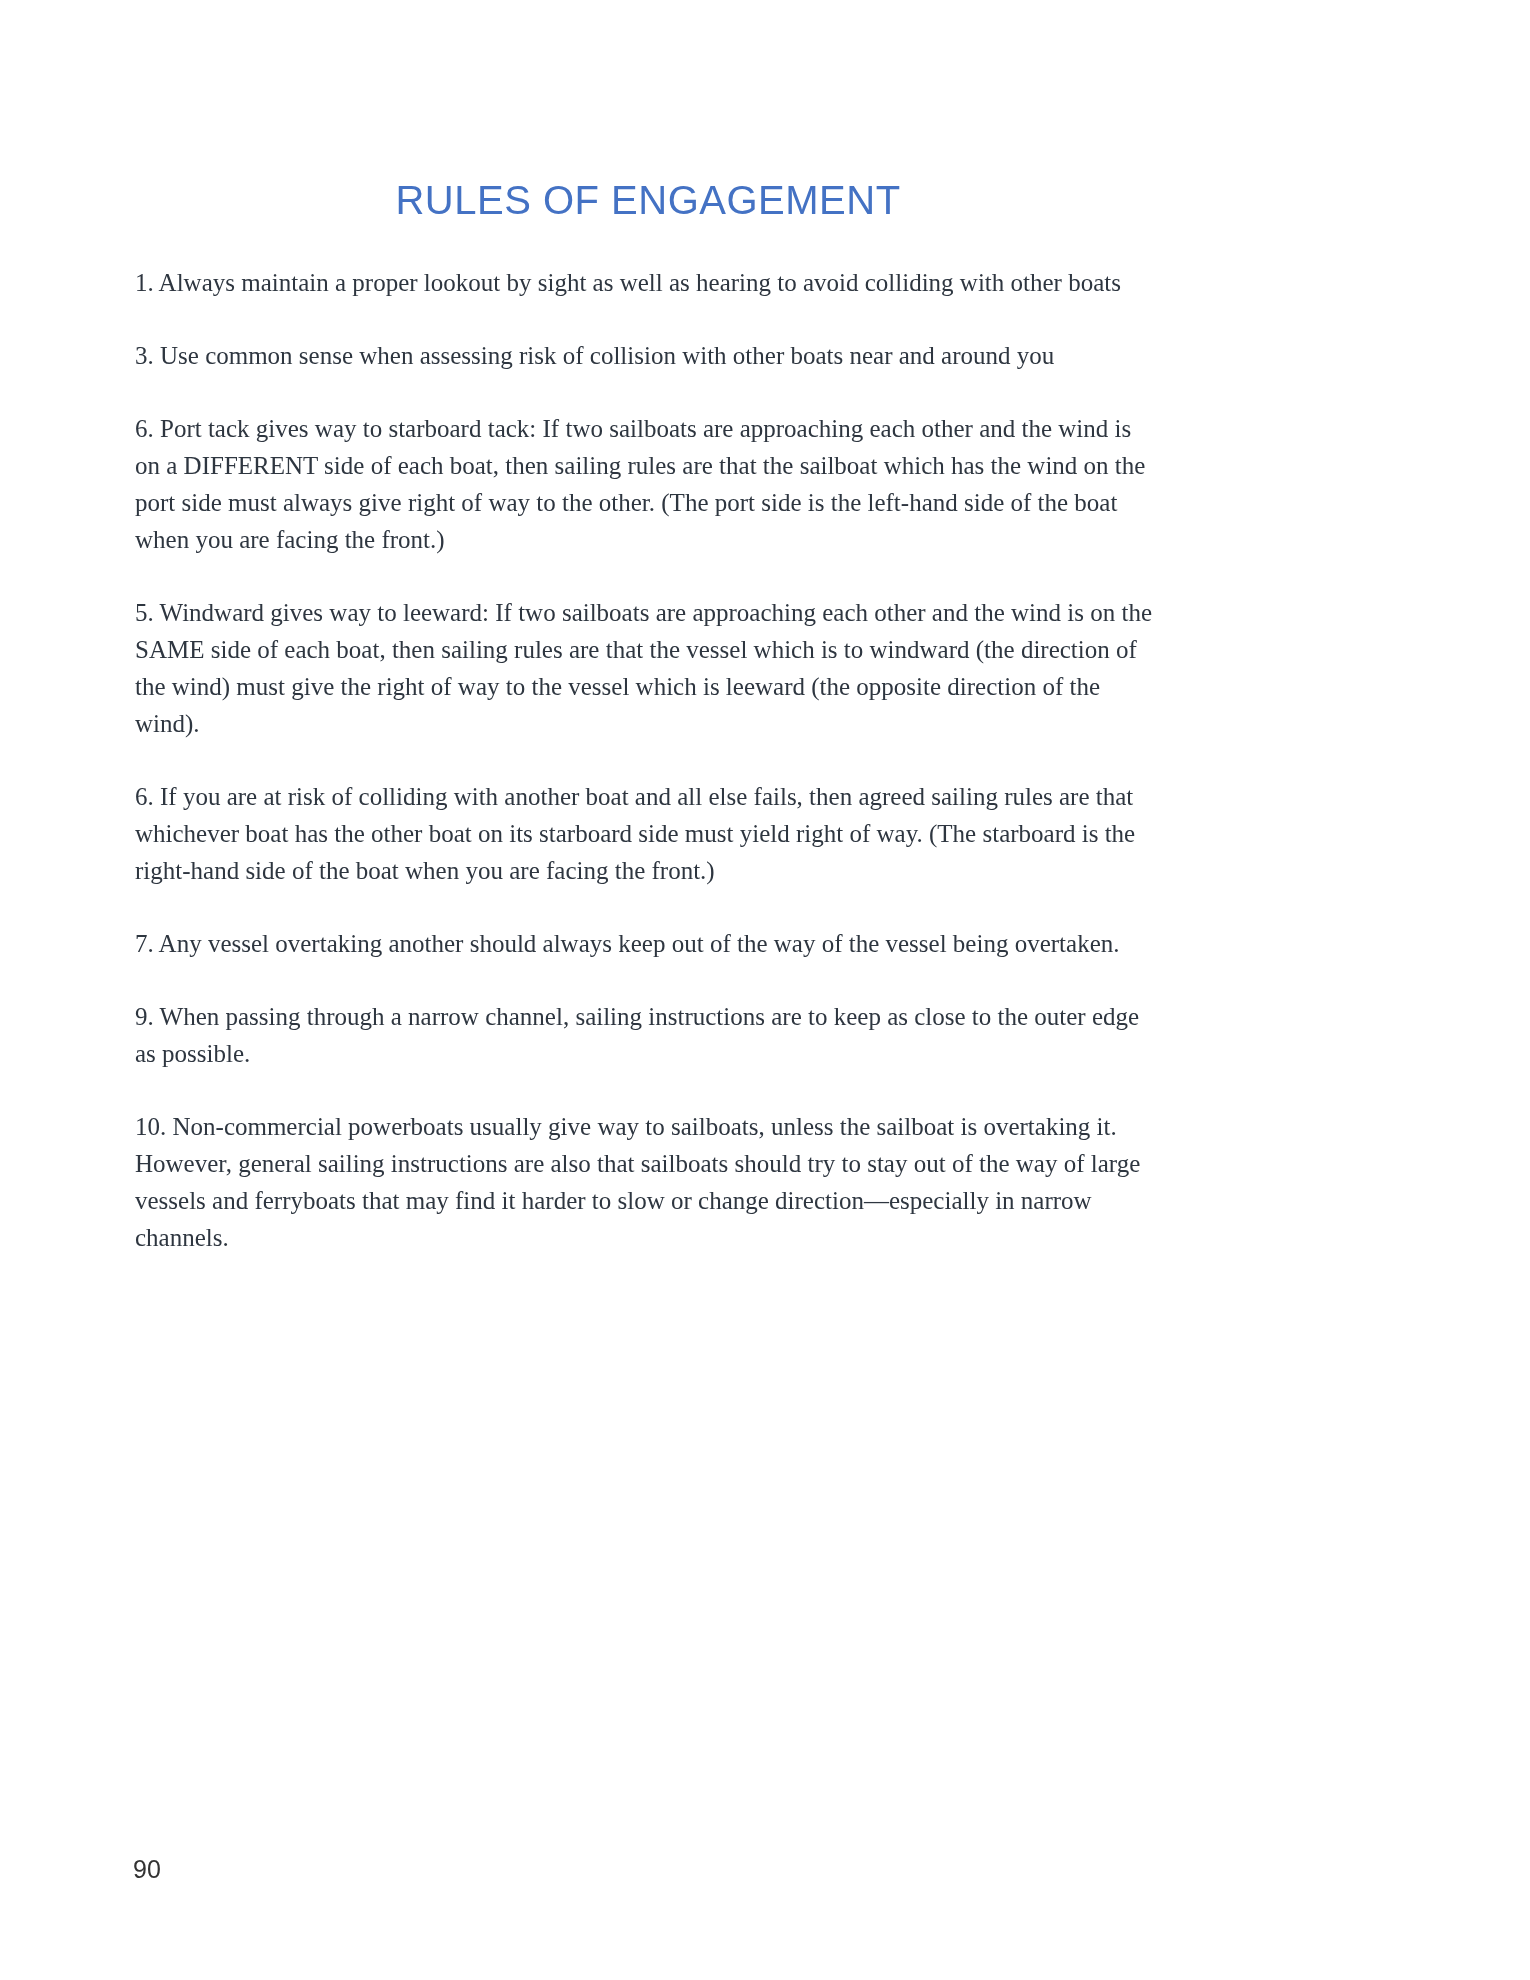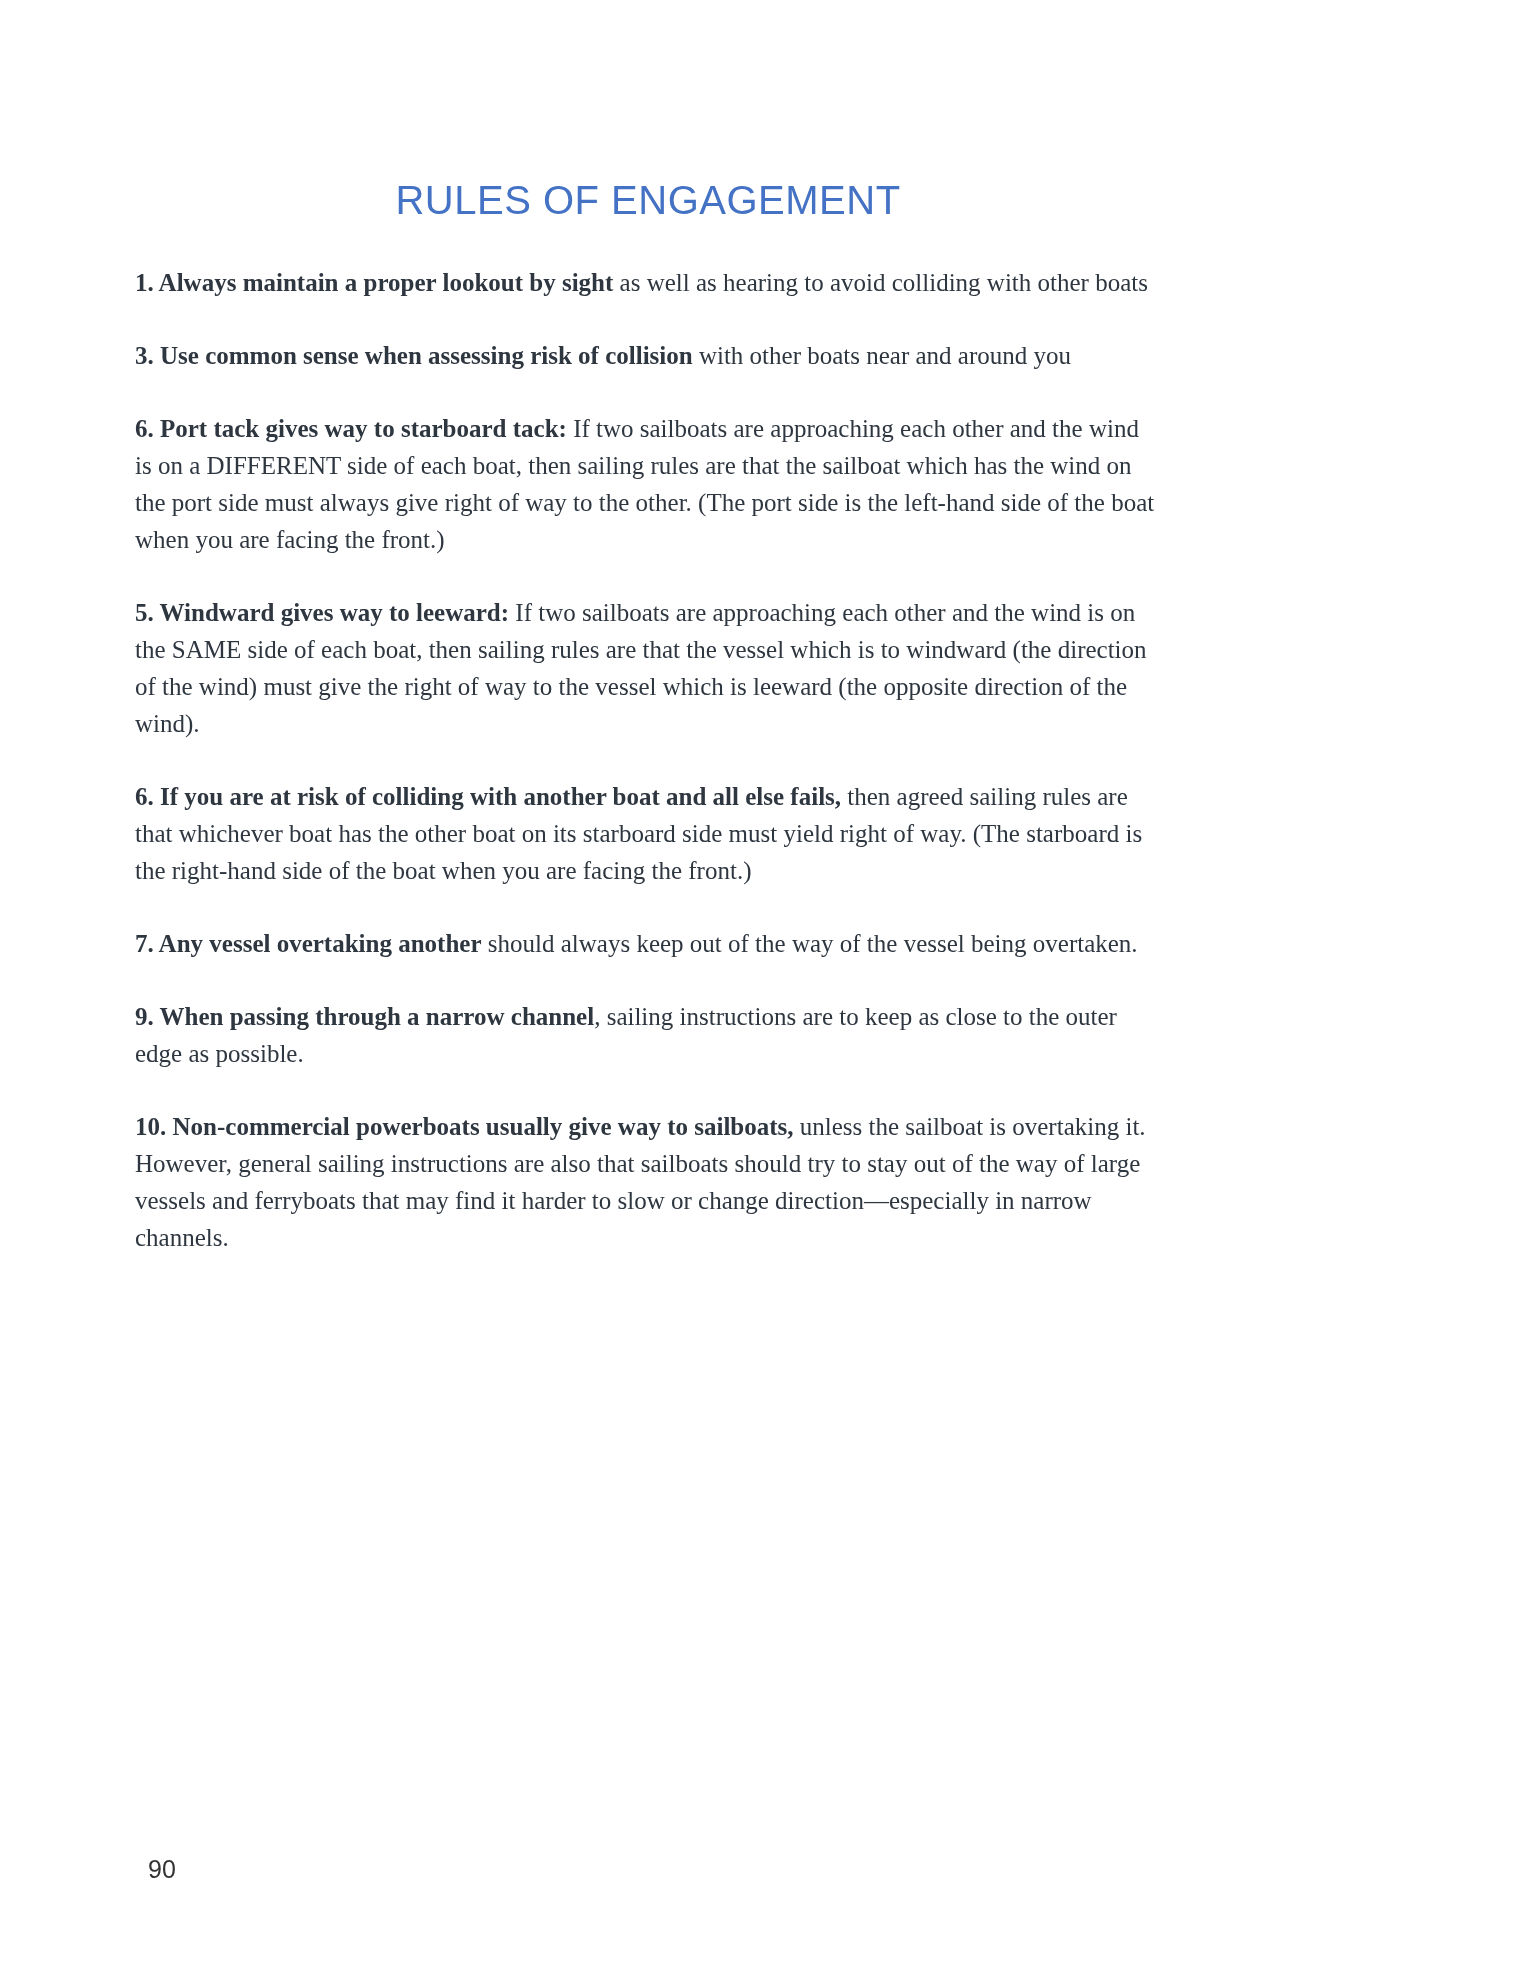--- a/index.html
+++ b/index.html
@@ -28,25 +28,25 @@
     letter-spacing: 0.5px;
     color: #4472c4;
   }
   .para {
     margin: 0 0 36px 0;
     font-size: 25px;
     line-height: 37px;
     text-align: left;
   }
   .para strong {
-    font-weight: 700;
+    font-weight: 400;
   }
   .page-number {
     position: absolute;
-    left: 148px;
+    left: 133px;
     top: 1854px;
     font-family: "Liberation Sans", "DejaVu Sans", sans-serif;
     font-size: 25px;
     line-height: 30px;
     color: #333333;
   }
 </style>
 </head>
 <body>
 

